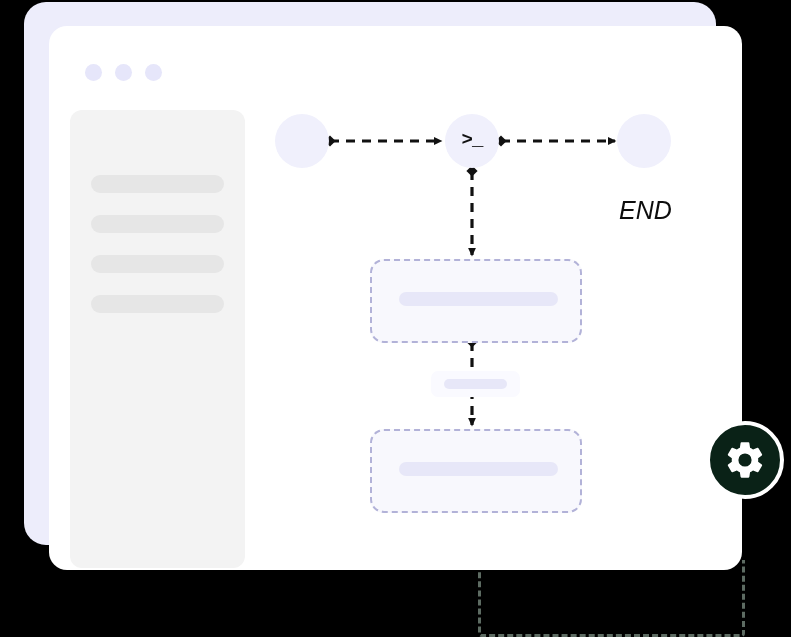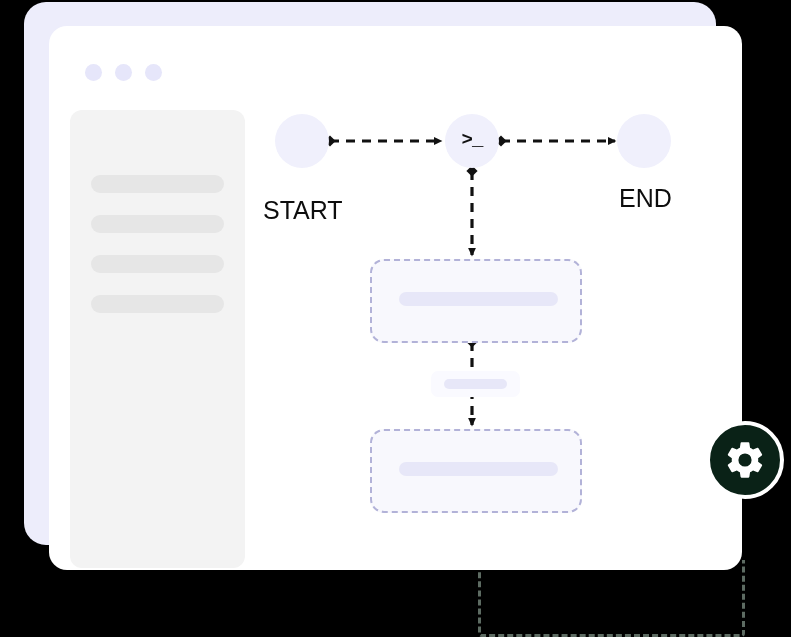--- a/index.html
+++ b/index.html
@@ -131,21 +131,21 @@
 
   
   .node-caption {
     position: absolute;
     font-family: "Liberation Sans", sans-serif;
     font-size: 25px;
     color: #0d0d0d;
     white-space: nowrap;
   }
   .caption-start { left: 214px; top: 170px; }
-  .caption-end   { left: 570px; top: 158px; }
+  .caption-end   { left: 570px; top: 170px; font-style: italic; }
 
   
   .step-box {
     position: absolute;
     width: 212px;
     height: 84px;
     background: #f8f8fd;
     border: 2px dashed #b2b2d8;
     border-radius: 14px;
   }
@@ -255,21 +255,20 @@
     </div>
 
     <div class="node-circle node-start"></div>
 
     <div class="node-circle node-term">
       <span class="term-glyph">&gt;_</span>
     </div>
 
     <div class="node-circle node-end"></div>
 
-    <div class="node-caption caption-start">START</div>
 
     <div class="node-caption caption-end">END</div>
 
   </div>
 
   <div class="gear-fab">
     <svg width="44" height="44" viewBox="0 0 24 24">
       <path fill="#ffffff" d="M19.14 12.94a7.5 7.5 0 0 0 .06-.94 7.5 7.5 0 0 0-.06-.94l2.03-1.58a.5.5 0 0 0 .12-.62l-1.92-3.32a.5.5 0 0 0-.6-.22l-2.39.96a7.2 7.2 0 0 0-1.63-.94l-.36-2.54a.5.5 0 0 0-.49-.42h-3.84a.5.5 0 0 0-.49.42l-.36 2.54c-.59.24-1.13.56-1.63.94l-2.39-.96a.5.5 0 0 0-.6.22L2.67 8.86a.5.5 0 0 0 .12.62l2.03 1.58a7.5 7.5 0 0 0 0 1.88l-2.03 1.58a.5.5 0 0 0-.12.62l1.92 3.32c.12.22.38.3.6.22l2.39-.96c.5.38 1.04.7 1.63.94l.36 2.54c.04.24.25.42.49.42h3.84c.24 0 .45-.18.49-.42l.36-2.54c.59-.24 1.13-.56 1.63-.94l2.39.96c.22.08.48 0 .6-.22l1.92-3.32a.5.5 0 0 0-.12-.62l-2.03-1.58zM12 15.6A3.6 3.6 0 1 1 12 8.4a3.6 3.6 0 0 1 0 7.2z"></path>
     </svg>
   </div>

